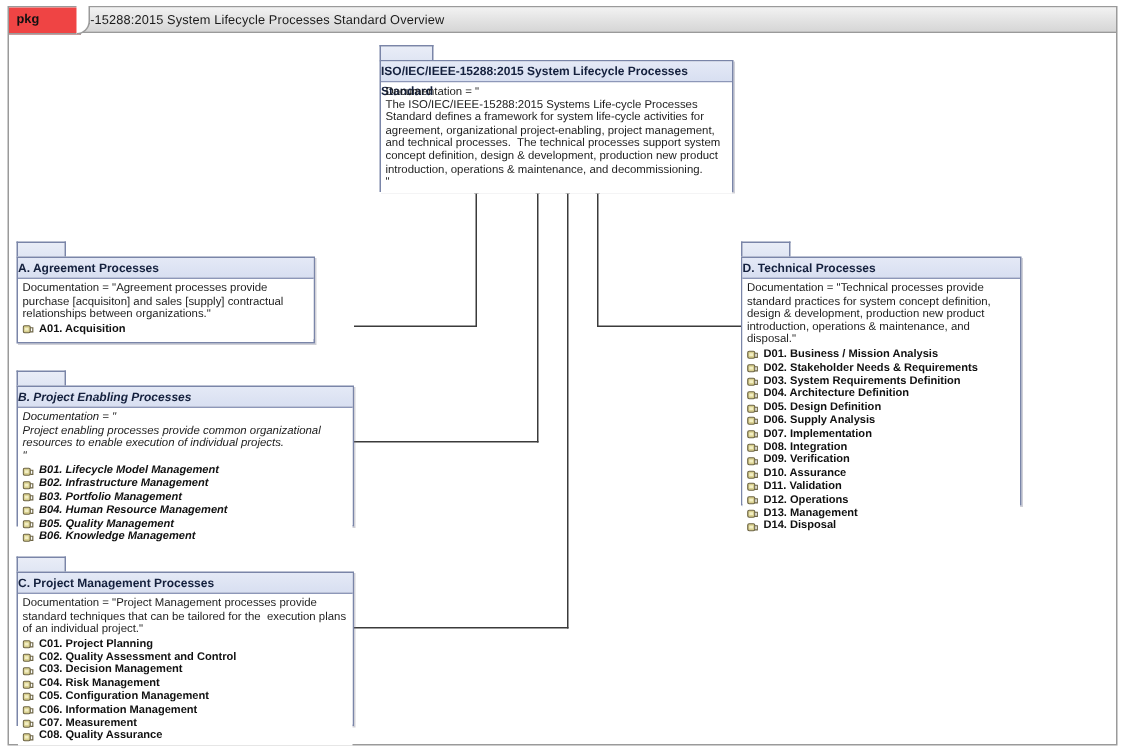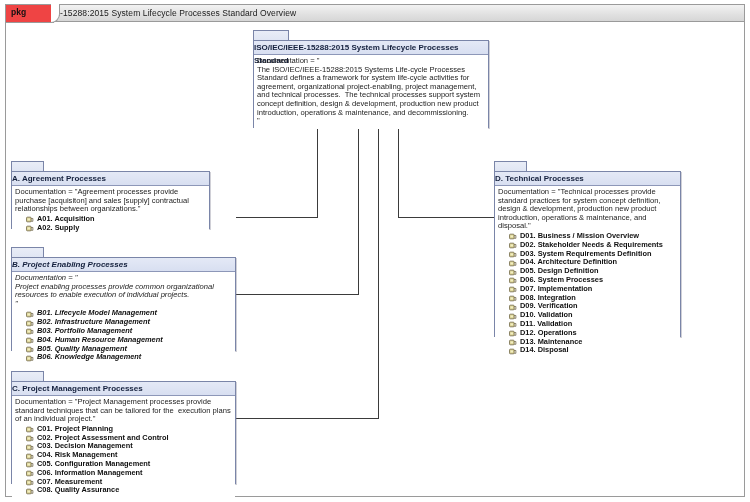--- a/index.html
+++ b/index.html
@@ -121,21 +121,20 @@
     list-style:none;
   }
   .items li{
     position:relative;
     padding-left:11px;
     font-size:7.4px;
     line-height:8.8px;
     font-weight:bold;
     color:#101010;
     white-space:nowrap;
-    margin-left:11px;
   }
   
   .proc-icon{
     position:absolute;
     left:0px; top:1.4px;
     width:8px;height:7px;
   }
 
   
   .conn{
@@ -206,25 +205,20 @@
     <div class="body">
       <div class="name">A. Agreement Processes</div>
       <div class="content">
         <div class="doc">Documentation = "Agreement processes provide purchase [acquisiton] and sales [supply] contractual relationships between organizations."</div>
         <ul class="items">
             <li><svg class="proc-icon" viewBox="0 0 10 9">
                 <rect x="0.5" y="1.5" width="6" height="6" rx="1.2" ry="1.2" fill="#d8cf8e" stroke="#6d6545" stroke-width="1"></rect>
                 <path d="M6.5 3.2 h2.2 v3.6 h-2.2" fill="none" stroke="#6d6545" stroke-width="1"></path>
                 <rect x="1.8" y="3.2" width="3.2" height="2.4" fill="#f2eec4" stroke="none"></rect>
               </svg><span>A01. Acquisition</span></li>
-            <li><svg class="proc-icon" viewBox="0 0 10 9">
-                <rect x="0.5" y="1.5" width="6" height="6" rx="1.2" ry="1.2" fill="#d8cf8e" stroke="#6d6545" stroke-width="1"></rect>
-                <path d="M6.5 3.2 h2.2 v3.6 h-2.2" fill="none" stroke="#6d6545" stroke-width="1"></path>
-                <rect x="1.8" y="3.2" width="3.2" height="2.4" fill="#f2eec4" stroke="none"></rect>
-              </svg><span>A02. Supply</span></li>
           </ul>
       </div>
     </div>
   </div>
 
   <div class="pkg" style="left:11px;top:247px;width:225px;height:104px;font-style:italic;">
     <div class="tab" style="width:33px;"></div>
     <div class="body">
       <div class="name">B. Project Enabling Processes</div>
       <div class="content">
@@ -276,21 +270,21 @@
         <ul class="items">
             <li><svg class="proc-icon" viewBox="0 0 10 9">
                 <rect x="0.5" y="1.5" width="6" height="6" rx="1.2" ry="1.2" fill="#d8cf8e" stroke="#6d6545" stroke-width="1"></rect>
                 <path d="M6.5 3.2 h2.2 v3.6 h-2.2" fill="none" stroke="#6d6545" stroke-width="1"></path>
                 <rect x="1.8" y="3.2" width="3.2" height="2.4" fill="#f2eec4" stroke="none"></rect>
               </svg><span>C01. Project Planning</span></li>
             <li><svg class="proc-icon" viewBox="0 0 10 9">
                 <rect x="0.5" y="1.5" width="6" height="6" rx="1.2" ry="1.2" fill="#d8cf8e" stroke="#6d6545" stroke-width="1"></rect>
                 <path d="M6.5 3.2 h2.2 v3.6 h-2.2" fill="none" stroke="#6d6545" stroke-width="1"></path>
                 <rect x="1.8" y="3.2" width="3.2" height="2.4" fill="#f2eec4" stroke="none"></rect>
-              </svg><span>C02. Project Assessment and Control</span></li>
+              </svg><span>C02. Quality Assessment and Control</span></li>
             <li><svg class="proc-icon" viewBox="0 0 10 9">
                 <rect x="0.5" y="1.5" width="6" height="6" rx="1.2" ry="1.2" fill="#d8cf8e" stroke="#6d6545" stroke-width="1"></rect>
                 <path d="M6.5 3.2 h2.2 v3.6 h-2.2" fill="none" stroke="#6d6545" stroke-width="1"></path>
                 <rect x="1.8" y="3.2" width="3.2" height="2.4" fill="#f2eec4" stroke="none"></rect>
               </svg><span>C03. Decision Management</span></li>
             <li><svg class="proc-icon" viewBox="0 0 10 9">
                 <rect x="0.5" y="1.5" width="6" height="6" rx="1.2" ry="1.2" fill="#d8cf8e" stroke="#6d6545" stroke-width="1"></rect>
                 <path d="M6.5 3.2 h2.2 v3.6 h-2.2" fill="none" stroke="#6d6545" stroke-width="1"></path>
                 <rect x="1.8" y="3.2" width="3.2" height="2.4" fill="#f2eec4" stroke="none"></rect>
               </svg><span>C04. Risk Management</span></li>
@@ -323,21 +317,21 @@
     <div class="tab" style="width:33px;"></div>
     <div class="body">
       <div class="name">D. Technical Processes</div>
       <div class="content">
         <div class="doc">Documentation = "Technical processes provide standard practices for system concept definition, design &amp; development, production new product introduction, operations &amp; maintenance, and disposal."</div>
         <ul class="items">
             <li><svg class="proc-icon" viewBox="0 0 10 9">
                 <rect x="0.5" y="1.5" width="6" height="6" rx="1.2" ry="1.2" fill="#d8cf8e" stroke="#6d6545" stroke-width="1"></rect>
                 <path d="M6.5 3.2 h2.2 v3.6 h-2.2" fill="none" stroke="#6d6545" stroke-width="1"></path>
                 <rect x="1.8" y="3.2" width="3.2" height="2.4" fill="#f2eec4" stroke="none"></rect>
-              </svg><span>D01. Business / Mission Overview</span></li>
+              </svg><span>D01. Business / Mission Analysis</span></li>
             <li><svg class="proc-icon" viewBox="0 0 10 9">
                 <rect x="0.5" y="1.5" width="6" height="6" rx="1.2" ry="1.2" fill="#d8cf8e" stroke="#6d6545" stroke-width="1"></rect>
                 <path d="M6.5 3.2 h2.2 v3.6 h-2.2" fill="none" stroke="#6d6545" stroke-width="1"></path>
                 <rect x="1.8" y="3.2" width="3.2" height="2.4" fill="#f2eec4" stroke="none"></rect>
               </svg><span>D02. Stakeholder Needs &amp; Requirements</span></li>
             <li><svg class="proc-icon" viewBox="0 0 10 9">
                 <rect x="0.5" y="1.5" width="6" height="6" rx="1.2" ry="1.2" fill="#d8cf8e" stroke="#6d6545" stroke-width="1"></rect>
                 <path d="M6.5 3.2 h2.2 v3.6 h-2.2" fill="none" stroke="#6d6545" stroke-width="1"></path>
                 <rect x="1.8" y="3.2" width="3.2" height="2.4" fill="#f2eec4" stroke="none"></rect>
               </svg><span>D03. System Requirements Definition</span></li>
@@ -348,56 +342,56 @@
               </svg><span>D04. Architecture Definition</span></li>
             <li><svg class="proc-icon" viewBox="0 0 10 9">
                 <rect x="0.5" y="1.5" width="6" height="6" rx="1.2" ry="1.2" fill="#d8cf8e" stroke="#6d6545" stroke-width="1"></rect>
                 <path d="M6.5 3.2 h2.2 v3.6 h-2.2" fill="none" stroke="#6d6545" stroke-width="1"></path>
                 <rect x="1.8" y="3.2" width="3.2" height="2.4" fill="#f2eec4" stroke="none"></rect>
               </svg><span>D05. Design Definition</span></li>
             <li><svg class="proc-icon" viewBox="0 0 10 9">
                 <rect x="0.5" y="1.5" width="6" height="6" rx="1.2" ry="1.2" fill="#d8cf8e" stroke="#6d6545" stroke-width="1"></rect>
                 <path d="M6.5 3.2 h2.2 v3.6 h-2.2" fill="none" stroke="#6d6545" stroke-width="1"></path>
                 <rect x="1.8" y="3.2" width="3.2" height="2.4" fill="#f2eec4" stroke="none"></rect>
-              </svg><span>D06. System Processes</span></li>
+              </svg><span>D06. Supply Analysis</span></li>
             <li><svg class="proc-icon" viewBox="0 0 10 9">
                 <rect x="0.5" y="1.5" width="6" height="6" rx="1.2" ry="1.2" fill="#d8cf8e" stroke="#6d6545" stroke-width="1"></rect>
                 <path d="M6.5 3.2 h2.2 v3.6 h-2.2" fill="none" stroke="#6d6545" stroke-width="1"></path>
                 <rect x="1.8" y="3.2" width="3.2" height="2.4" fill="#f2eec4" stroke="none"></rect>
               </svg><span>D07. Implementation</span></li>
             <li><svg class="proc-icon" viewBox="0 0 10 9">
                 <rect x="0.5" y="1.5" width="6" height="6" rx="1.2" ry="1.2" fill="#d8cf8e" stroke="#6d6545" stroke-width="1"></rect>
                 <path d="M6.5 3.2 h2.2 v3.6 h-2.2" fill="none" stroke="#6d6545" stroke-width="1"></path>
                 <rect x="1.8" y="3.2" width="3.2" height="2.4" fill="#f2eec4" stroke="none"></rect>
               </svg><span>D08. Integration</span></li>
             <li><svg class="proc-icon" viewBox="0 0 10 9">
                 <rect x="0.5" y="1.5" width="6" height="6" rx="1.2" ry="1.2" fill="#d8cf8e" stroke="#6d6545" stroke-width="1"></rect>
                 <path d="M6.5 3.2 h2.2 v3.6 h-2.2" fill="none" stroke="#6d6545" stroke-width="1"></path>
                 <rect x="1.8" y="3.2" width="3.2" height="2.4" fill="#f2eec4" stroke="none"></rect>
               </svg><span>D09. Verification</span></li>
             <li><svg class="proc-icon" viewBox="0 0 10 9">
                 <rect x="0.5" y="1.5" width="6" height="6" rx="1.2" ry="1.2" fill="#d8cf8e" stroke="#6d6545" stroke-width="1"></rect>
                 <path d="M6.5 3.2 h2.2 v3.6 h-2.2" fill="none" stroke="#6d6545" stroke-width="1"></path>
                 <rect x="1.8" y="3.2" width="3.2" height="2.4" fill="#f2eec4" stroke="none"></rect>
-              </svg><span>D10. Validation</span></li>
+              </svg><span>D10. Assurance</span></li>
             <li><svg class="proc-icon" viewBox="0 0 10 9">
                 <rect x="0.5" y="1.5" width="6" height="6" rx="1.2" ry="1.2" fill="#d8cf8e" stroke="#6d6545" stroke-width="1"></rect>
                 <path d="M6.5 3.2 h2.2 v3.6 h-2.2" fill="none" stroke="#6d6545" stroke-width="1"></path>
                 <rect x="1.8" y="3.2" width="3.2" height="2.4" fill="#f2eec4" stroke="none"></rect>
               </svg><span>D11. Validation</span></li>
             <li><svg class="proc-icon" viewBox="0 0 10 9">
                 <rect x="0.5" y="1.5" width="6" height="6" rx="1.2" ry="1.2" fill="#d8cf8e" stroke="#6d6545" stroke-width="1"></rect>
                 <path d="M6.5 3.2 h2.2 v3.6 h-2.2" fill="none" stroke="#6d6545" stroke-width="1"></path>
                 <rect x="1.8" y="3.2" width="3.2" height="2.4" fill="#f2eec4" stroke="none"></rect>
               </svg><span>D12. Operations</span></li>
             <li><svg class="proc-icon" viewBox="0 0 10 9">
                 <rect x="0.5" y="1.5" width="6" height="6" rx="1.2" ry="1.2" fill="#d8cf8e" stroke="#6d6545" stroke-width="1"></rect>
                 <path d="M6.5 3.2 h2.2 v3.6 h-2.2" fill="none" stroke="#6d6545" stroke-width="1"></path>
                 <rect x="1.8" y="3.2" width="3.2" height="2.4" fill="#f2eec4" stroke="none"></rect>
-              </svg><span>D13. Maintenance</span></li>
+              </svg><span>D13. Management</span></li>
             <li><svg class="proc-icon" viewBox="0 0 10 9">
                 <rect x="0.5" y="1.5" width="6" height="6" rx="1.2" ry="1.2" fill="#d8cf8e" stroke="#6d6545" stroke-width="1"></rect>
                 <path d="M6.5 3.2 h2.2 v3.6 h-2.2" fill="none" stroke="#6d6545" stroke-width="1"></path>
                 <rect x="1.8" y="3.2" width="3.2" height="2.4" fill="#f2eec4" stroke="none"></rect>
               </svg><span>D14. Disposal</span></li>
           </ul>
       </div>
     </div>
   </div>
 

